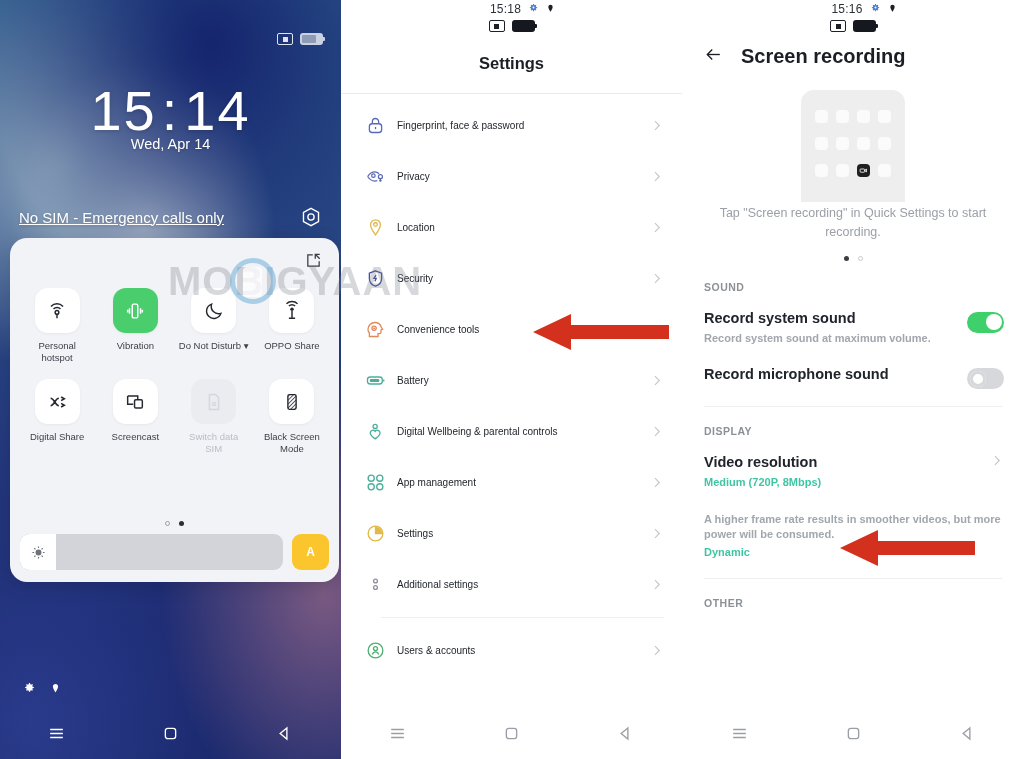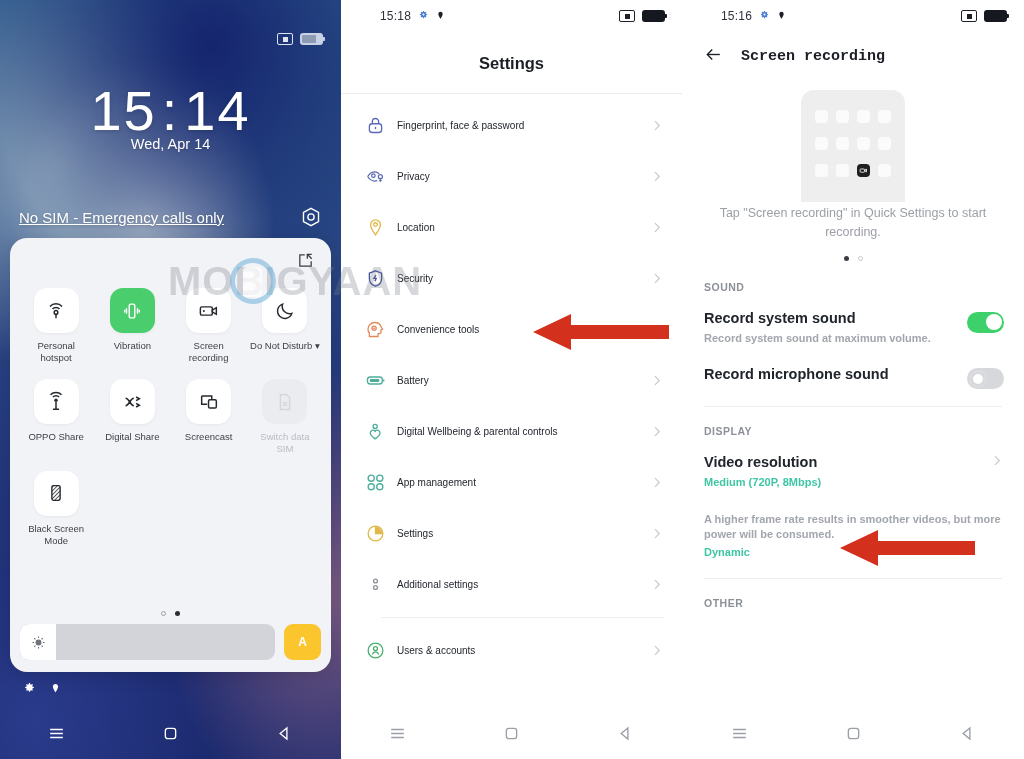--- a/index.html
+++ b/index.html
@@ -60,21 +60,21 @@
     text-shadow: 0 1px 3px rgba(0,0,0,.2);
   }
   .sim-row {
     position: absolute; top: 206px; left: 19px; right: 19px;
     display: flex; align-items: center; justify-content: space-between;
   }
   .sim-text { color: #fff; font-size: 15px; font-weight: 500; text-shadow: 0 1px 3px rgba(0,0,0,.22); text-decoration: underline; }
   .cam-btn { width: 22px; height: 22px; }
 
   .qs-panel {
-    position: absolute; left: 10px; right: 10px; top: 238px; height: 434px;
+    position: absolute; left: 10px; right: 2px; top: 238px; height: 344px;
     background: #f2f3f7; border-radius: 17px;
     box-shadow: 0 4px 18px rgba(0,0,0,.15);
     overflow: hidden;
   }
   .qs-edit { position: absolute; top: 14px; right: 17px; width: 17px; height: 17px; }
   .qs-grid {
     position: absolute; top: 50px; left: 8px; right: 8px;
     display: grid; grid-template-columns: repeat(4, 1fr); row-gap: 15px;
   }
   .qs-tile { display: flex; flex-direction: column; align-items: center; }
@@ -125,21 +125,21 @@
   .navbar {
     position: absolute; bottom: 0; left: 0; right: 0; height: 48px;
     display: flex; align-items: center; justify-content: space-around;
   }
   .navbar.light { background: transparent; }
   .navbar.white { background: #ffffff; }
 
   
   .wstatus {
     position: relative; height: 32px; display: flex; align-items: center;
-    padding: 0 17px; justify-content: space-between;
+    padding: 0 17px; justify-content: space-between; flex-direction: column;
   }
   .wstatus-left { display: flex; align-items: center; gap: 7px; padding-left: 22px; }
   .wstatus-time { font-size: 12px; color: #2c3038; font-weight: 500; letter-spacing: .2px; }
   .wstatus-right { display: flex; align-items: center; gap: 7px; }
   .sb-cast-d { width: 16px; height: 12px; border: 1.6px solid #1d2028; border-radius: 2px;
                display:flex; align-items:center; justify-content:center; }
   .sb-cast-d i { width: 5px; height: 5px; background: #1d2028; display:block; }
   .sb-batt-d { width: 23px; height: 12px; border-radius: 3px; background: #15181f; position: relative; }
   .sb-batt-d::after { content:""; position:absolute; right:-2px; top:4px; width:2px; height:4px;
                       background:#15181f; border-radius:0 1px 1px 0; }
@@ -153,21 +153,21 @@
     display: flex; align-items: center; padding: 0 18px 0 17px;
     min-height: 51px; position: relative;
   }
   .srow-ic { width: 34px; flex: 0 0 34px; display: flex; align-items: center; justify-content: center; }
   .srow-label { flex: 1; font-size: 10px; color: #22262d; line-height: 1.3; padding-left: 5px; }
   .srow-chev { width: 16px; flex: 0 0 16px; display:flex; align-items:center; justify-content:center; }
   .srow-sep { height: 1px; background: #efefef; margin: 7px 18px 7px 40px; }
 
   
   .sr-head { display: flex; align-items: center; gap: 18px; padding: 13px 0 0 22px; }
-  .sr-title { font-size: 15px; font-weight: 700; color: #1b1e24; font-family: Liberation Mono, monospace; }
+  .sr-title { font-size: 20px; font-weight: 700; color: #1b1e24; }
   .sr-hero { height: 128px; display: flex; align-items: flex-start; justify-content: center; padding-top: 22px; }
   .phone-mock {
     width: 104px; height: 112px; background: #eeeeee;
     border-radius: 13px 13px 0 0; padding: 20px 13px 0;
     display: grid; grid-template-columns: repeat(4, 1fr);
     grid-auto-rows: 13px; row-gap: 14px; column-gap: 7px;
     justify-items: center; align-items: start;
   }
   .app-dot { width: 13px; height: 13px; border-radius: 4px; background: #fbfbfb; }
   .app-dot.rec {
@@ -283,30 +283,20 @@
         <div class="qs-tile">
           <span class="qs-icon on">
             <svg viewBox="0 0 24 24" width="22" height="22" fill="none" stroke="#ffffff" stroke-width="1.6">
               <rect x="9" y="4.5" width="6" height="15" rx="1.6"></rect>
               <path d="M6 9v6M4 10.5v3M18 9v6M20 10.5v3"></path>
             </svg>
           </span>
           <span class="qs-label">Vibration</span>
         </div>
 
-        <div class="qs-tile">
-          <span class="qs-icon">
-            <svg viewBox="0 0 24 24" width="22" height="22" fill="none" stroke="#25282e" stroke-width="1.6">
-              <rect x="2.6" y="7.5" width="13" height="9" rx="1.6"></rect>
-              <circle cx="6.4" cy="12" r="1.1" fill="#25282e" stroke="none"></circle>
-              <path d="M15.6 11l4.4-2.6v7.2L15.6 13z"></path>
-            </svg>
-          </span>
-          <span class="qs-label">Screen<br>recording</span>
-        </div>
 
         <div class="qs-tile">
           <span class="qs-icon">
             <svg viewBox="0 0 24 24" width="22" height="22" fill="none" stroke="#25282e" stroke-width="1.6">
               <path d="M19.5 14.6A8 8 0 0 1 9.4 4.5 8 8 0 1 0 19.5 14.6z"></path>
             </svg>
           </span>
           <span class="qs-label">Do Not Disturb&nbsp;▾</span>
         </div>
 

